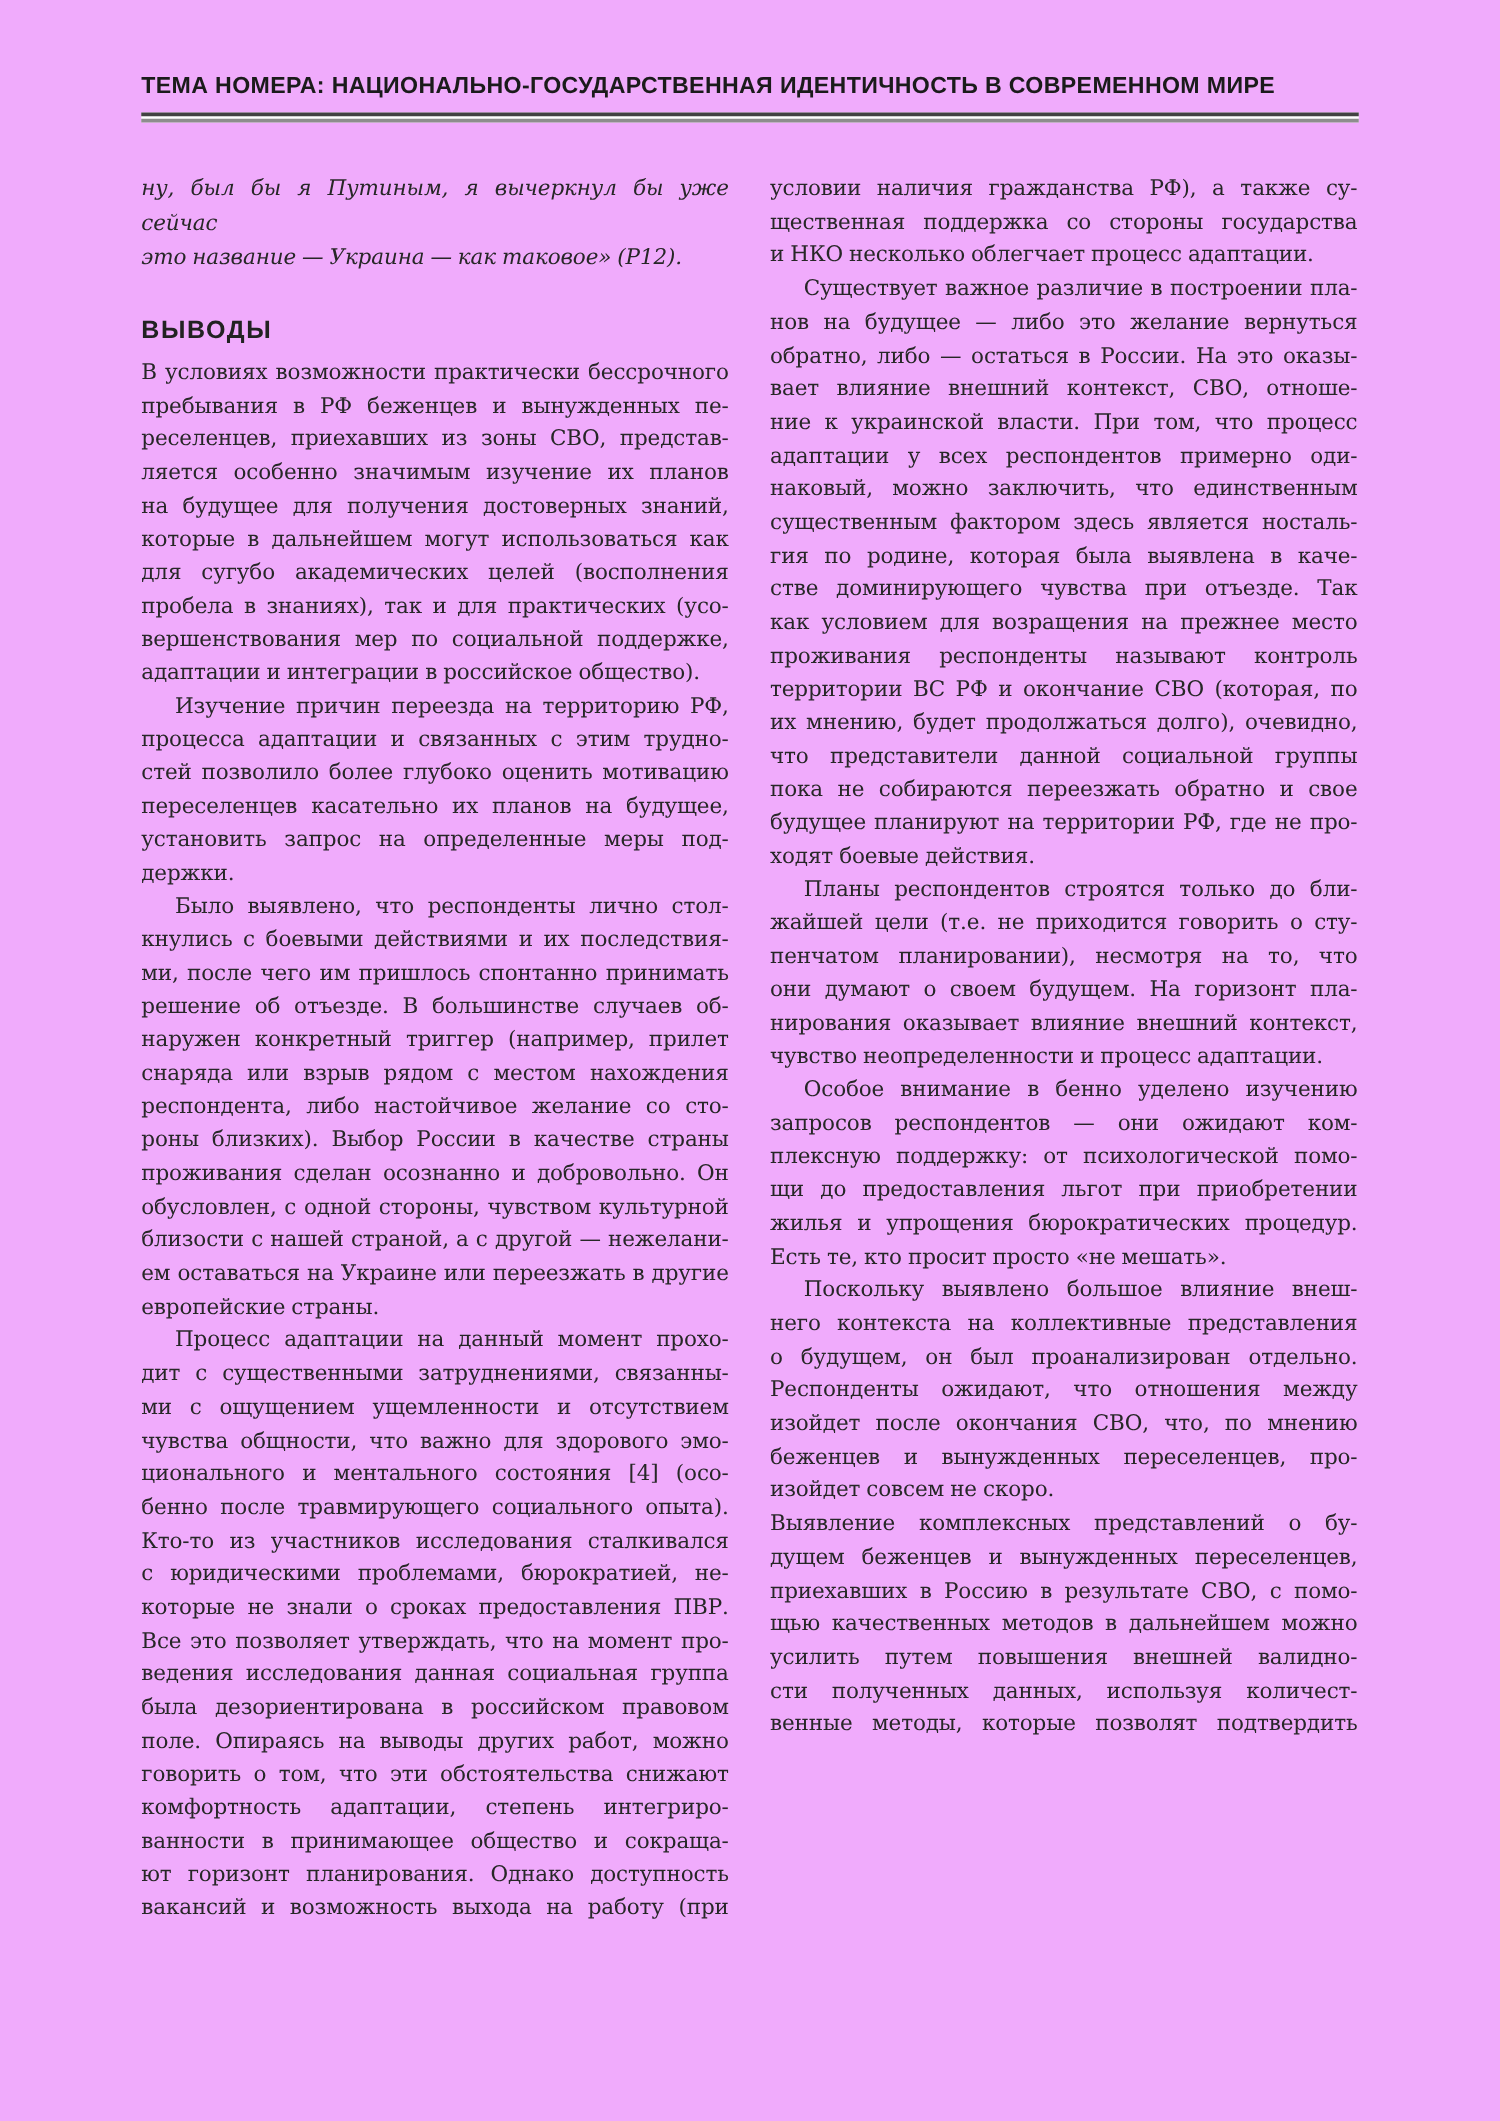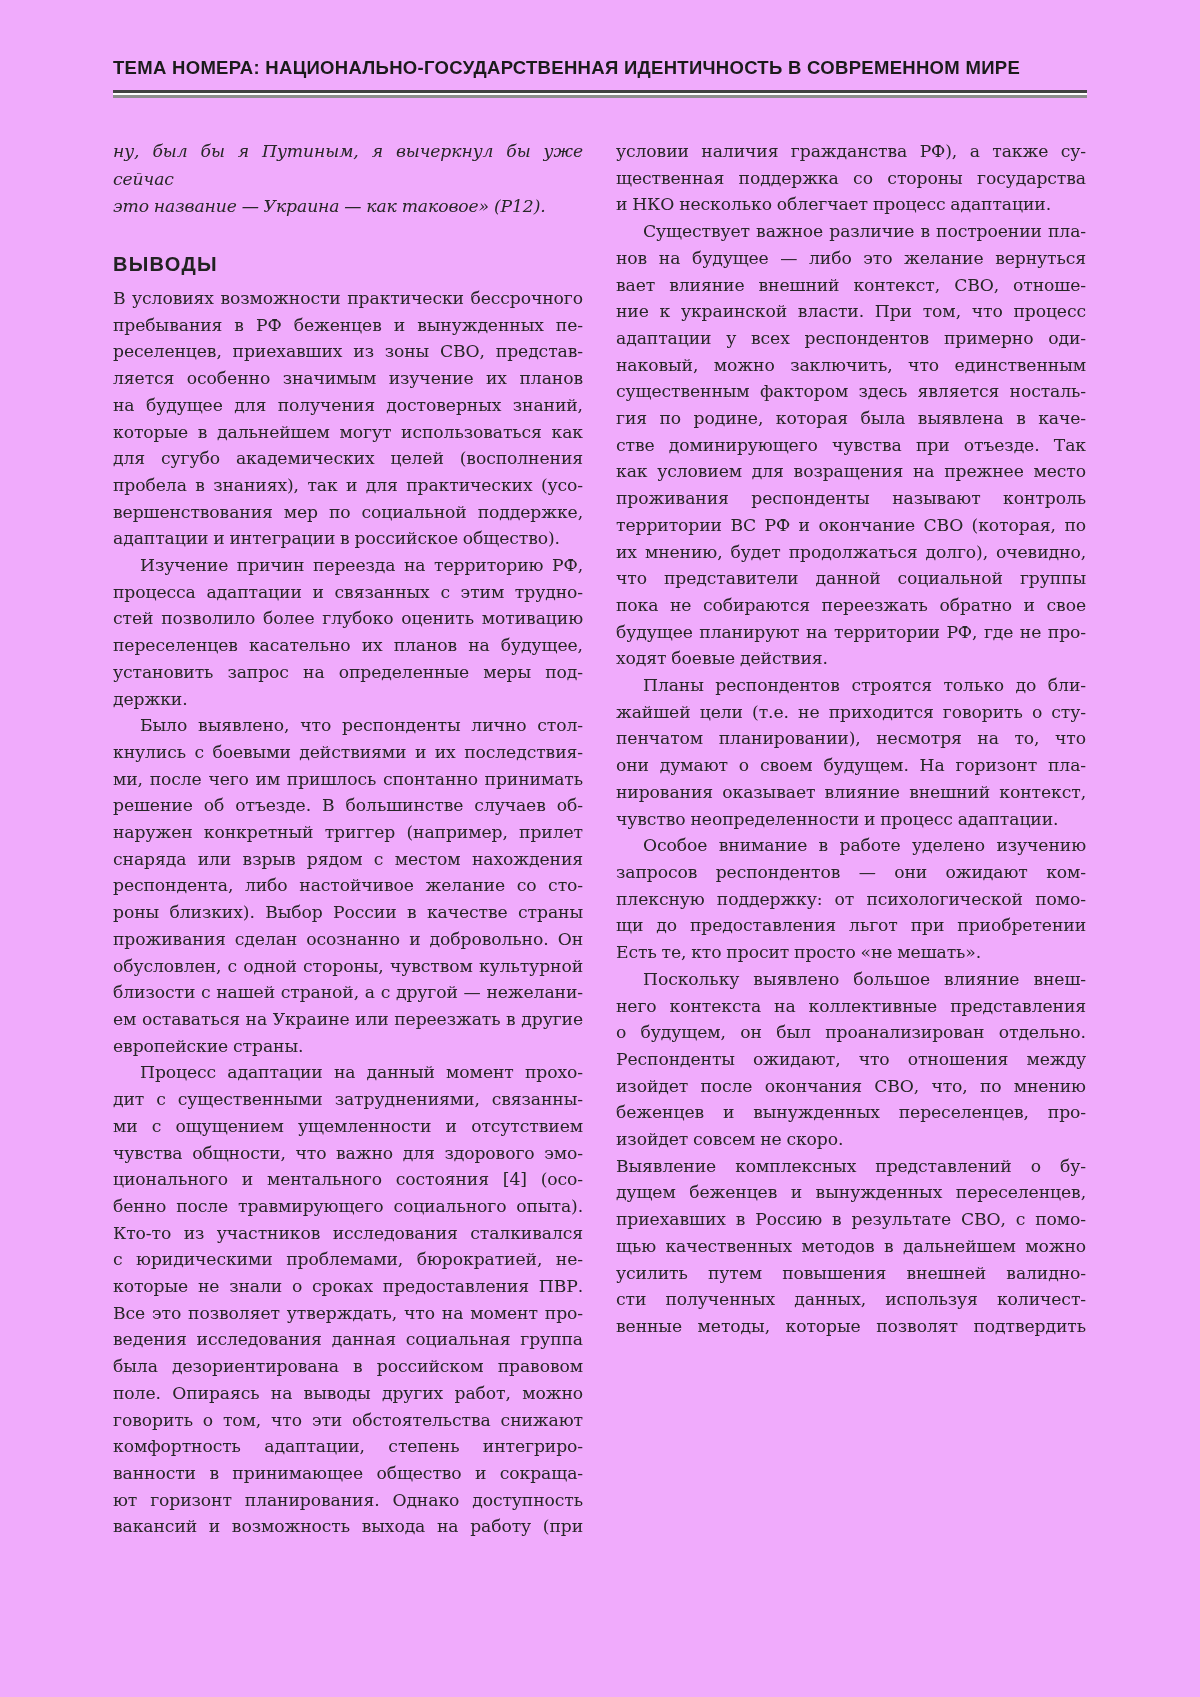--- a/index.html
+++ b/index.html
@@ -152,20 +152,21 @@
         </section>
       <section class="col" id="col-right">
           <div class="block para">
             <div class="line">условии наличия гражданства РФ), а также су-</div>
             <div class="line">щественная поддержка со стороны государства</div>
             <div class="line last">и НКО несколько облегчает процесс адаптации.</div>
           </div>
           <div class="block para">
             <div class="line first-indent">Существует важное различие в построении пла-</div>
             <div class="line">нов на будущее — либо это желание вернуться</div>
+            <div class="line">обратно, либо — остаться в России. На это оказы-</div>
             <div class="line">вает влияние внешний контекст, СВО, отноше-</div>
             <div class="line">ние к украинской власти. При том, что процесс</div>
             <div class="line">адаптации у всех респондентов примерно оди-</div>
             <div class="line">наковый, можно заключить, что единственным</div>
             <div class="line">существенным фактором здесь является носталь-</div>
             <div class="line">гия по родине, которая была выявлена в каче-</div>
             <div class="line">стве доминирующего чувства при отъезде. Так</div>
             <div class="line">как условием для возращения на прежнее место</div>
             <div class="line">проживания респонденты называют контроль</div>
             <div class="line">территории ВС РФ и окончание СВО (которая, по</div>
@@ -177,24 +178,25 @@
           </div>
           <div class="block para">
             <div class="line first-indent">Планы респондентов строятся только до бли-</div>
             <div class="line">жайшей цели (т.е. не приходится говорить о сту-</div>
             <div class="line">пенчатом планировании), несмотря на то, что</div>
             <div class="line">они думают о своем будущем. На горизонт пла-</div>
             <div class="line">нирования оказывает влияние внешний контекст,</div>
             <div class="line last">чувство неопределенности и процесс адаптации.</div>
           </div>
           <div class="block para">
-            <div class="line first-indent">Особое внимание в работе уделено изучению</div>
+            <div class="line first-indent">Особое внимание в бенно уделено изучению</div>
             <div class="line">запросов респондентов — они ожидают ком-</div>
             <div class="line">плексную поддержку: от психологической помо-</div>
             <div class="line">щи до предоставления льгот при приобретении</div>
+            <div class="line">жилья и упрощения бюрократических процедур.</div>
             <div class="line last">Есть те, кто просит просто «не мешать».</div>
           </div>
           <div class="block para">
             <div class="line first-indent">Поскольку выявлено большое влияние внеш-</div>
             <div class="line">него контекста на коллективные представления</div>
             <div class="line">о будущем, он был проанализирован отдельно.</div>
             <div class="line">Респонденты ожидают, что отношения между</div>
             <div class="line">изойдет после окончания СВО, что, по мнению</div>
             <div class="line">беженцев и вынужденных переселенцев, про-</div>
             <div class="line last">изойдет совсем не скоро.</div>

